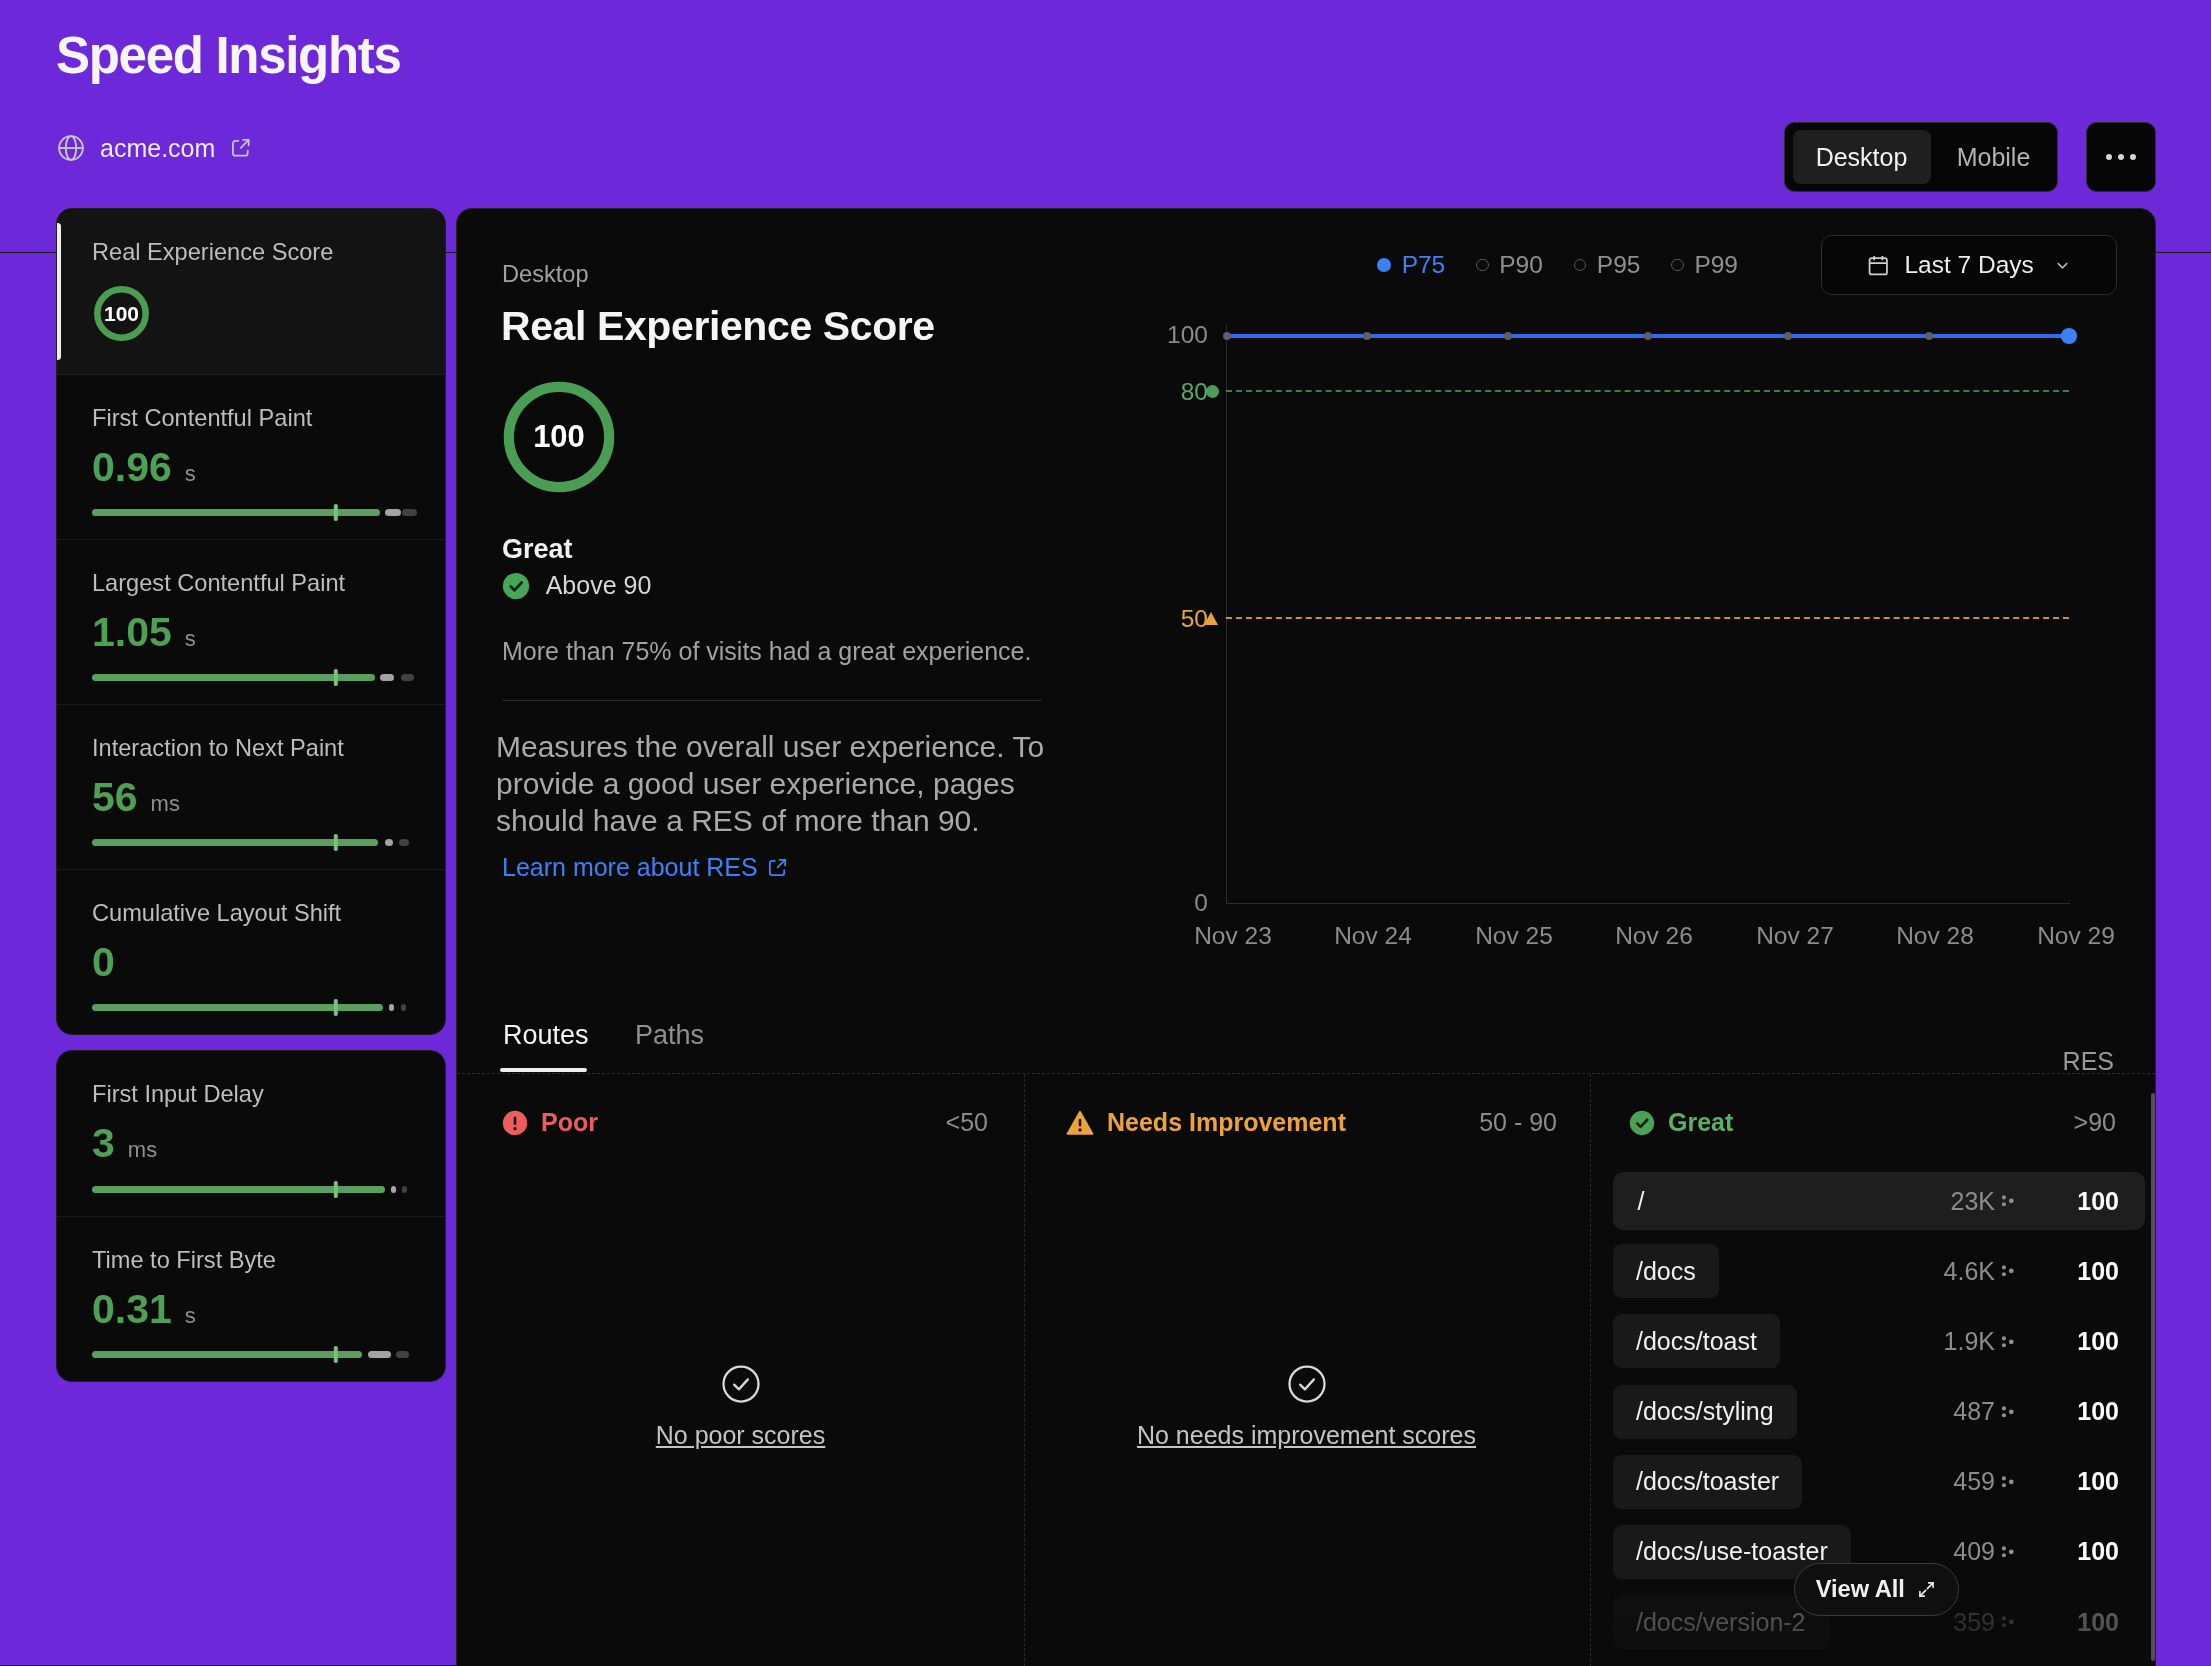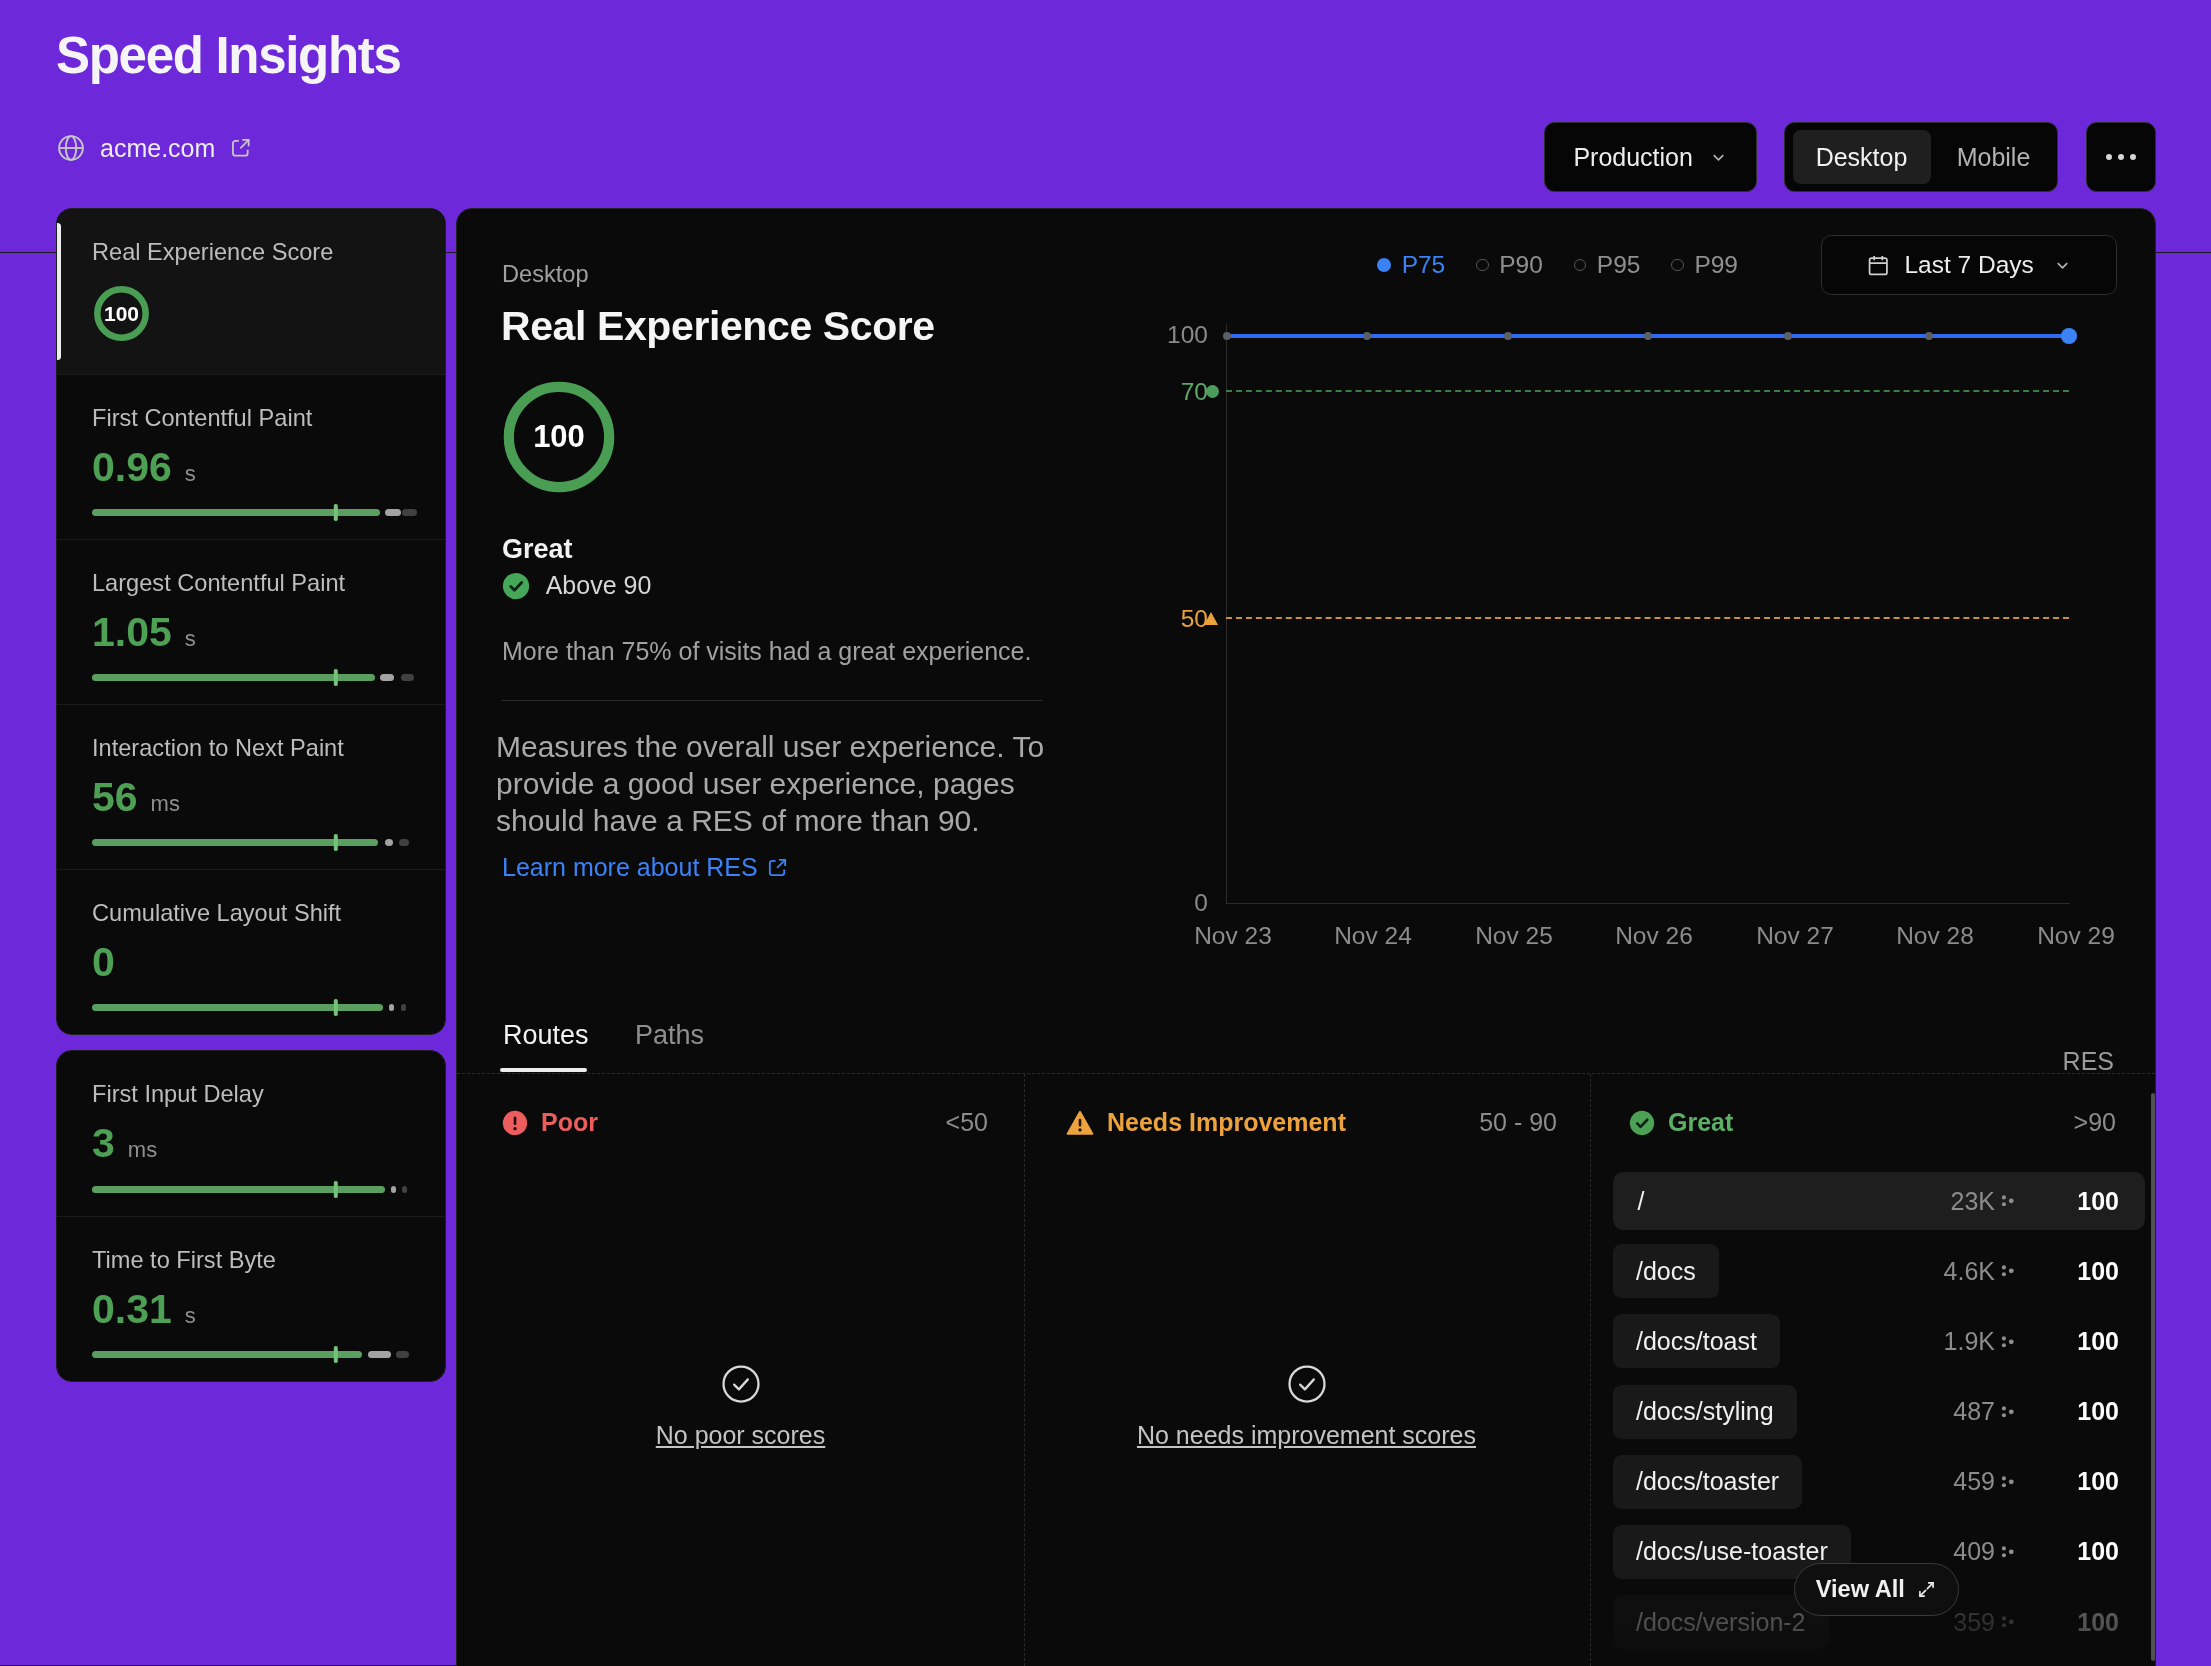--- a/index.html
+++ b/index.html
@@ -120,28 +120,20 @@
       <svg width="23.6" height="23.6" viewBox="0 0 24 24" fill="none" stroke="#c8c8c8" stroke-width="1.8">
         <path d="M10 5H6.5A2.5 2.5 0 0 0 4 7.5v10A2.5 2.5 0 0 0 6.5 20h10a2.5 2.5 0 0 0 2.5-2.5V14"></path>
         <path d="M13.5 4H20v6.5"></path>
           <path d="M20 4l-8.5 8.5"></path>
       </svg>
     </span>
   </div>
   <div class="abs" id="header-line"></div>
   <div class="abs" id="bottom-left-line"></div>
 
-  <div class="abs ctl" id="production-btn">
-    <span>Production</span>
-    <span style="display:flex;">
-      <svg width="19" height="19" viewBox="0 0 24 24" fill="none" stroke="#b5b5b5" stroke-width="2">
-          <path d="M6 9l6 6 6-6"></path>
-        </svg>
-    </span>
-  </div>
   <div class="abs ctl" id="device-toggle">
     <div class="seg active">Desktop</div>
     <div class="seg inactive">Mobile</div>
   </div>
   <div class="abs ctl" id="more-btn">
     <span style="display:flex;gap:6.1px;">
       <i class="mdot"></i>
         <i class="mdot"></i>
         <i class="mdot"></i>
     </span>
@@ -304,21 +296,21 @@
     <div class="pp" id="axis-v"></div>
     <div class="pp" id="axis-h"></div>
     <div class="pp" id="ref-90"></div>
     <div class="pp" id="ref-50"></div>
     <div class="pp" id="mk-90"></div>
     <div class="pp" id="mk-50"></div>
     <div class="pp" id="p75-line"></div>
     <div id="chart-extra">
         <div class="ylab" style="top: 680px; color: rgb(138, 138, 138);">0</div>
         <div class="ylab" style="top: 396px; color: rgb(233, 161, 59);">50</div>
-        <div class="ylab" style="top: 169px; color: rgb(93, 167, 106);">70</div>
+        <div class="ylab" style="top: 169px; color: rgb(93, 167, 106);">80</div>
         <div class="ylab" style="top: 112px; color: rgb(138, 138, 138);">100</div>
         <div class="xlab" style="left: 706px;">Nov 23</div>
         <div class="xlab" style="left: 846px;">Nov 24</div>
         <div class="xlab" style="left: 987px;">Nov 25</div>
         <div class="xlab" style="left: 1127px;">Nov 26</div>
         <div class="xlab" style="left: 1268px;">Nov 27</div>
         <div class="xlab" style="left: 1408px;">Nov 28</div>
         <div class="xlab" style="left: 1549px;">Nov 29</div>
         <div class="pt-dot pp" style="left: 766px; top: 123px; height: 7.9px; width: 7.9px; background: rgb(92, 96, 102);"></div>
         <div class="pt-dot pp" style="left: 906px; top: 123px; height: 7.9px; width: 7.9px; background: rgb(92, 96, 102);"></div>

